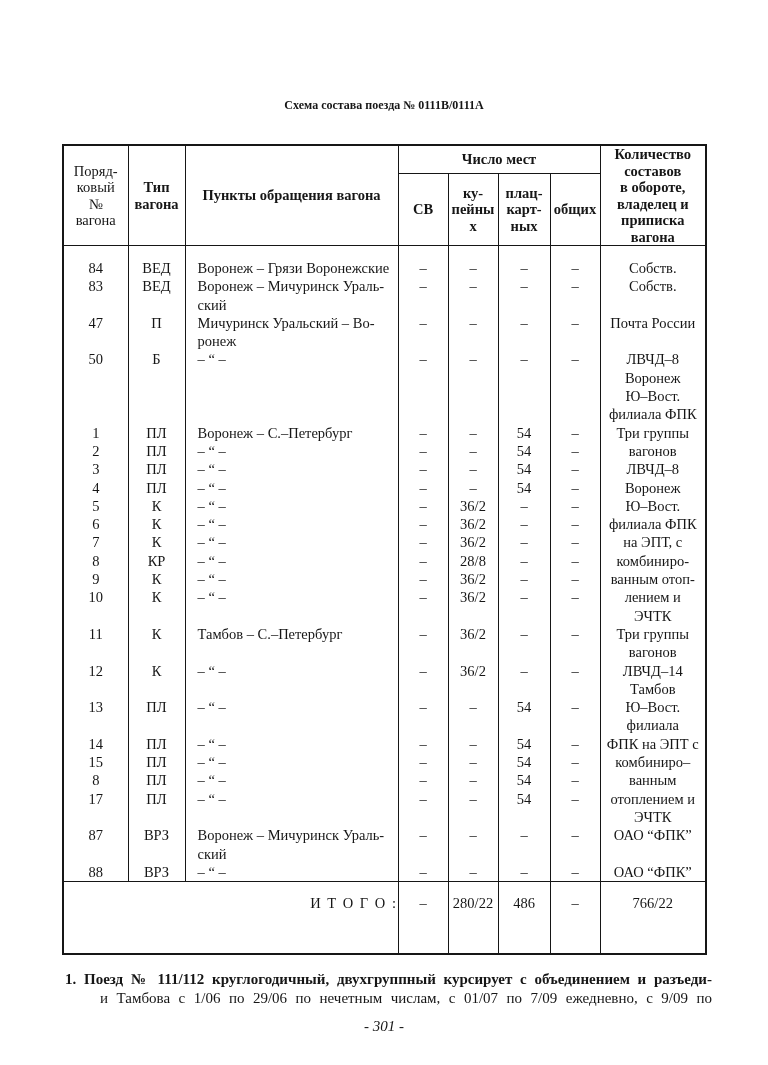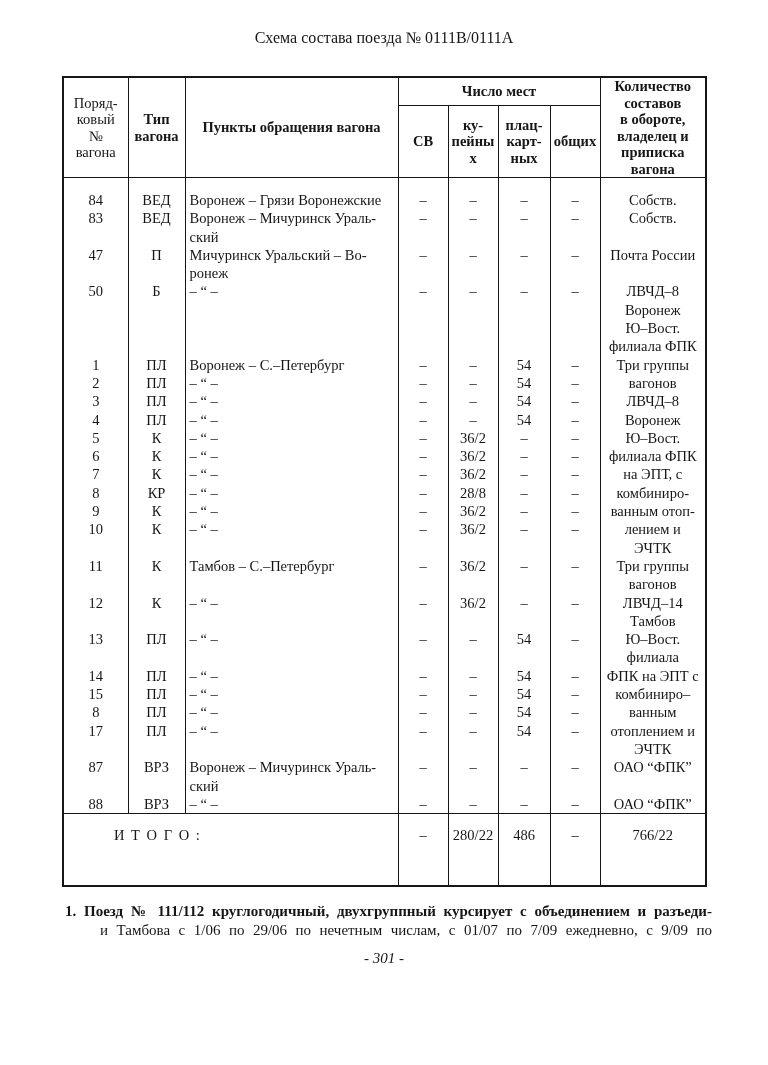--- a/index.html
+++ b/index.html
@@ -7,24 +7,24 @@
     position: relative;
     width: 768px;
     height: 1065px;
     margin: 0 auto;
     background: #ffffff;
     color: #161616;
     font-family: "Liberation Serif", "DejaVu Serif", serif;
     overflow: hidden;
   }
   .title {
-    padding-top: 28px;
+    padding-top: 96px;
     text-align: center;
-    font-weight: normal;
-    font-size: 16px;
+    font-weight: bold;
+    font-size: 12px;
     line-height: 19px;
   }
   table.schedule {
     border-collapse: collapse;
     table-layout: fixed;
     margin: 29px 0 0 62px;
     width: 643px;
     border: 2px solid #161616;
     font-size: 14.5px;
   }
@@ -45,31 +45,31 @@
   .schedule tr.head-b th { height: 68px; }
   .schedule tbody td {
     height: 18.3px;
     line-height: 18.3px;
     text-align: center;
     white-space: nowrap;
     vertical-align: bottom;
   }
   .schedule tbody td + td, .schedule tfoot td + td { border-left: 1.5px solid #161616; }
   .schedule tbody tr:first-child td { padding-top: 13px; }
-  .schedule tbody td.cell-route { text-align: left; padding-left: 4px; margin-top: 29px; }
+  .schedule tbody td.cell-route { text-align: left; padding-left: 12px; margin-top: 29px; }
   .schedule tfoot td {
     border-top: 1.5px solid #161616;
     height: 58px;
     vertical-align: top;
     padding-top: 13px;
     text-align: center;
     white-space: nowrap;
   }
   .schedule tfoot td.total-label {
-    text-align: left;
+    text-align: right;
     padding-left: 50px;
     letter-spacing: 1.5px;
   }
   .footnote {
     margin: 15px 56px 0 57px;
     font-size: 15px;
     line-height: 19.2px;
   }
   .fn-line {
     margin-left: 43px;

